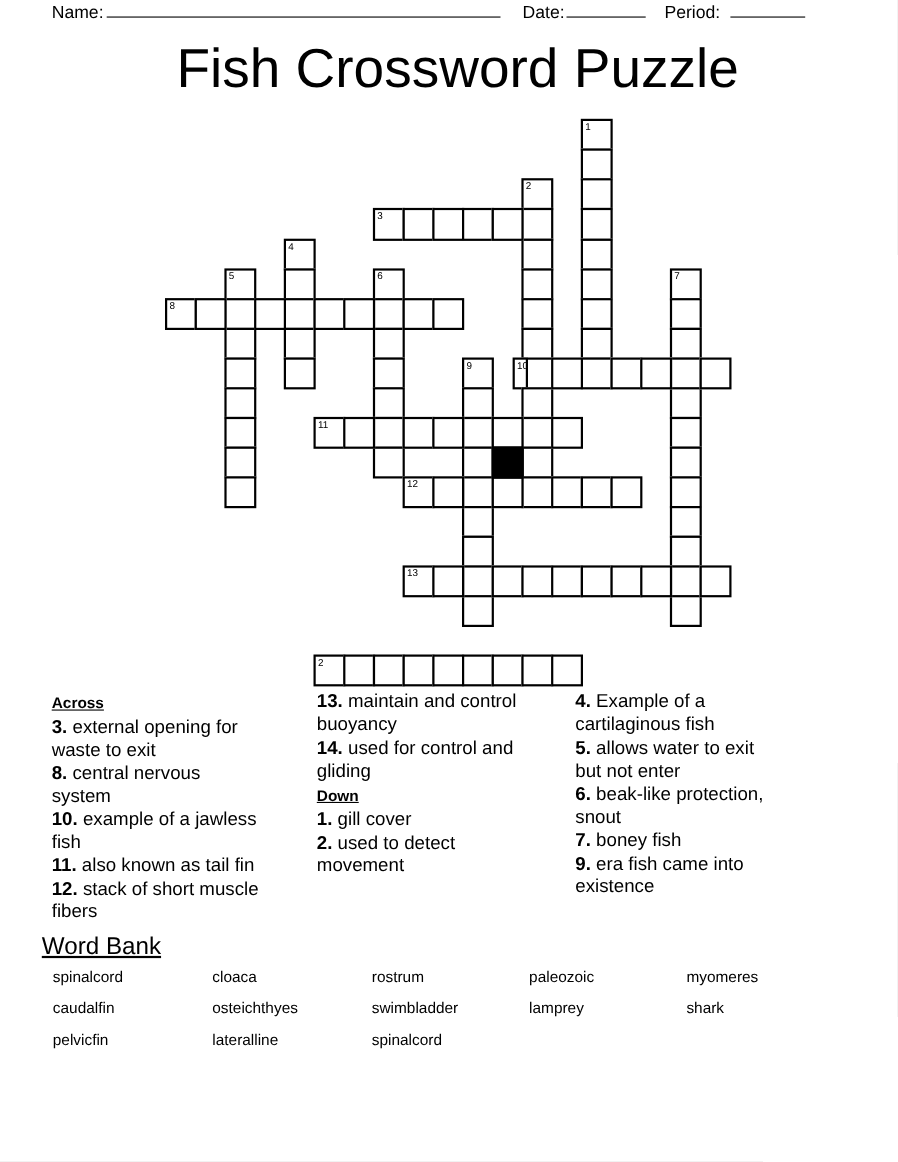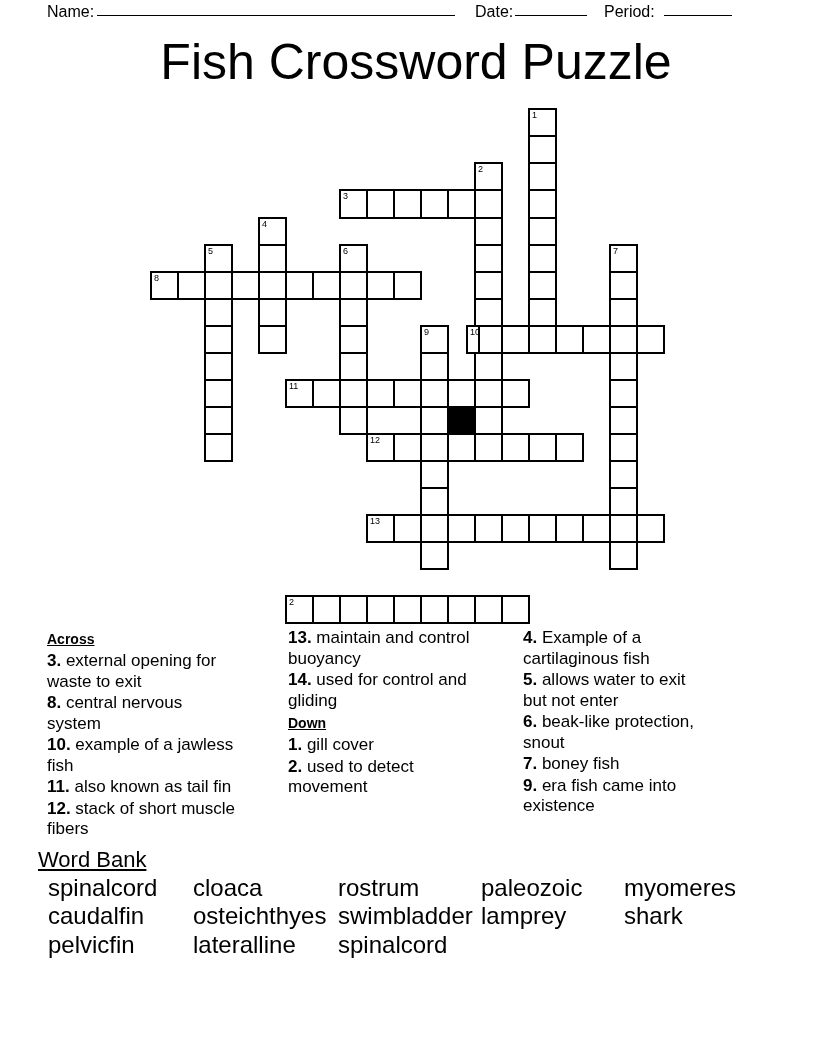--- a/index.html
+++ b/index.html
@@ -88,21 +88,21 @@
   #wordbank-words {
     position: absolute;
     left: 47px;
     top: 874px;
     width: 722px;
     display: grid;
     grid-template-columns: 145px 145px 143px 143px auto;
     grid-auto-rows: 28.3px;
   }
   .bank-word {
-    font-size: 24px;
+    font-size: 14px;
     line-height: 28.3px;
     padding-left: 1px;
     white-space: nowrap;
   }
 </style>
 </head>
 <body>
 
 <div id="page">
 

